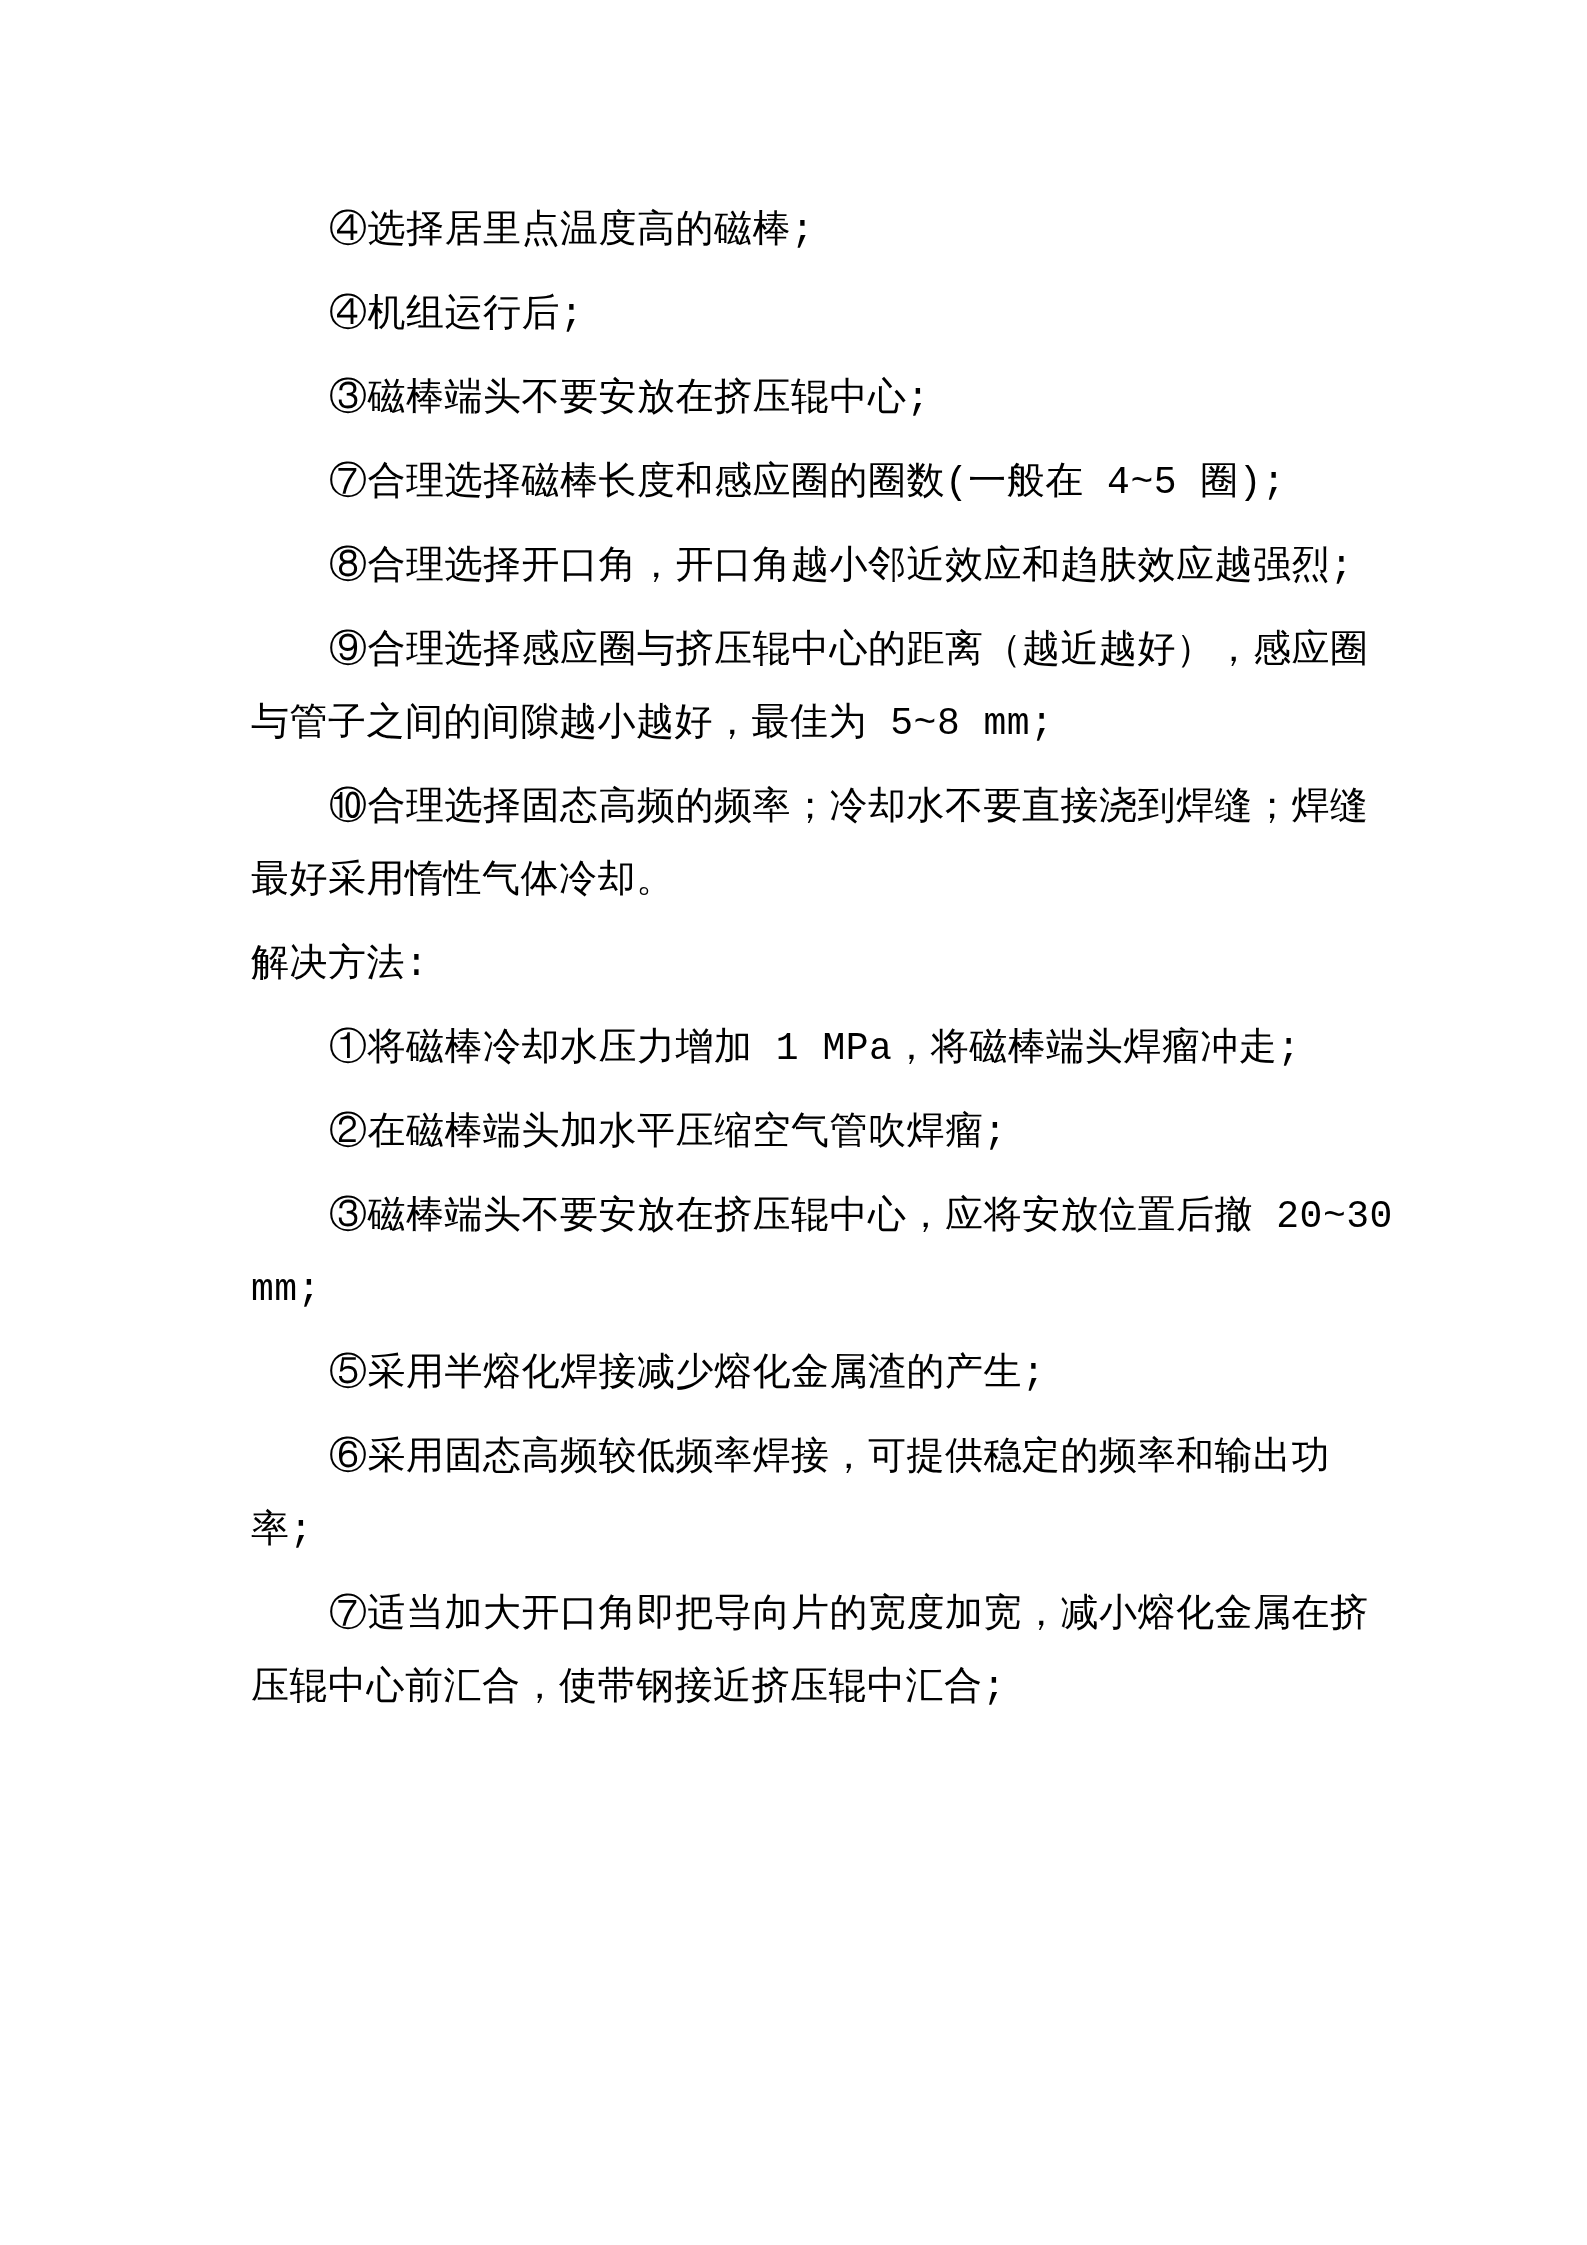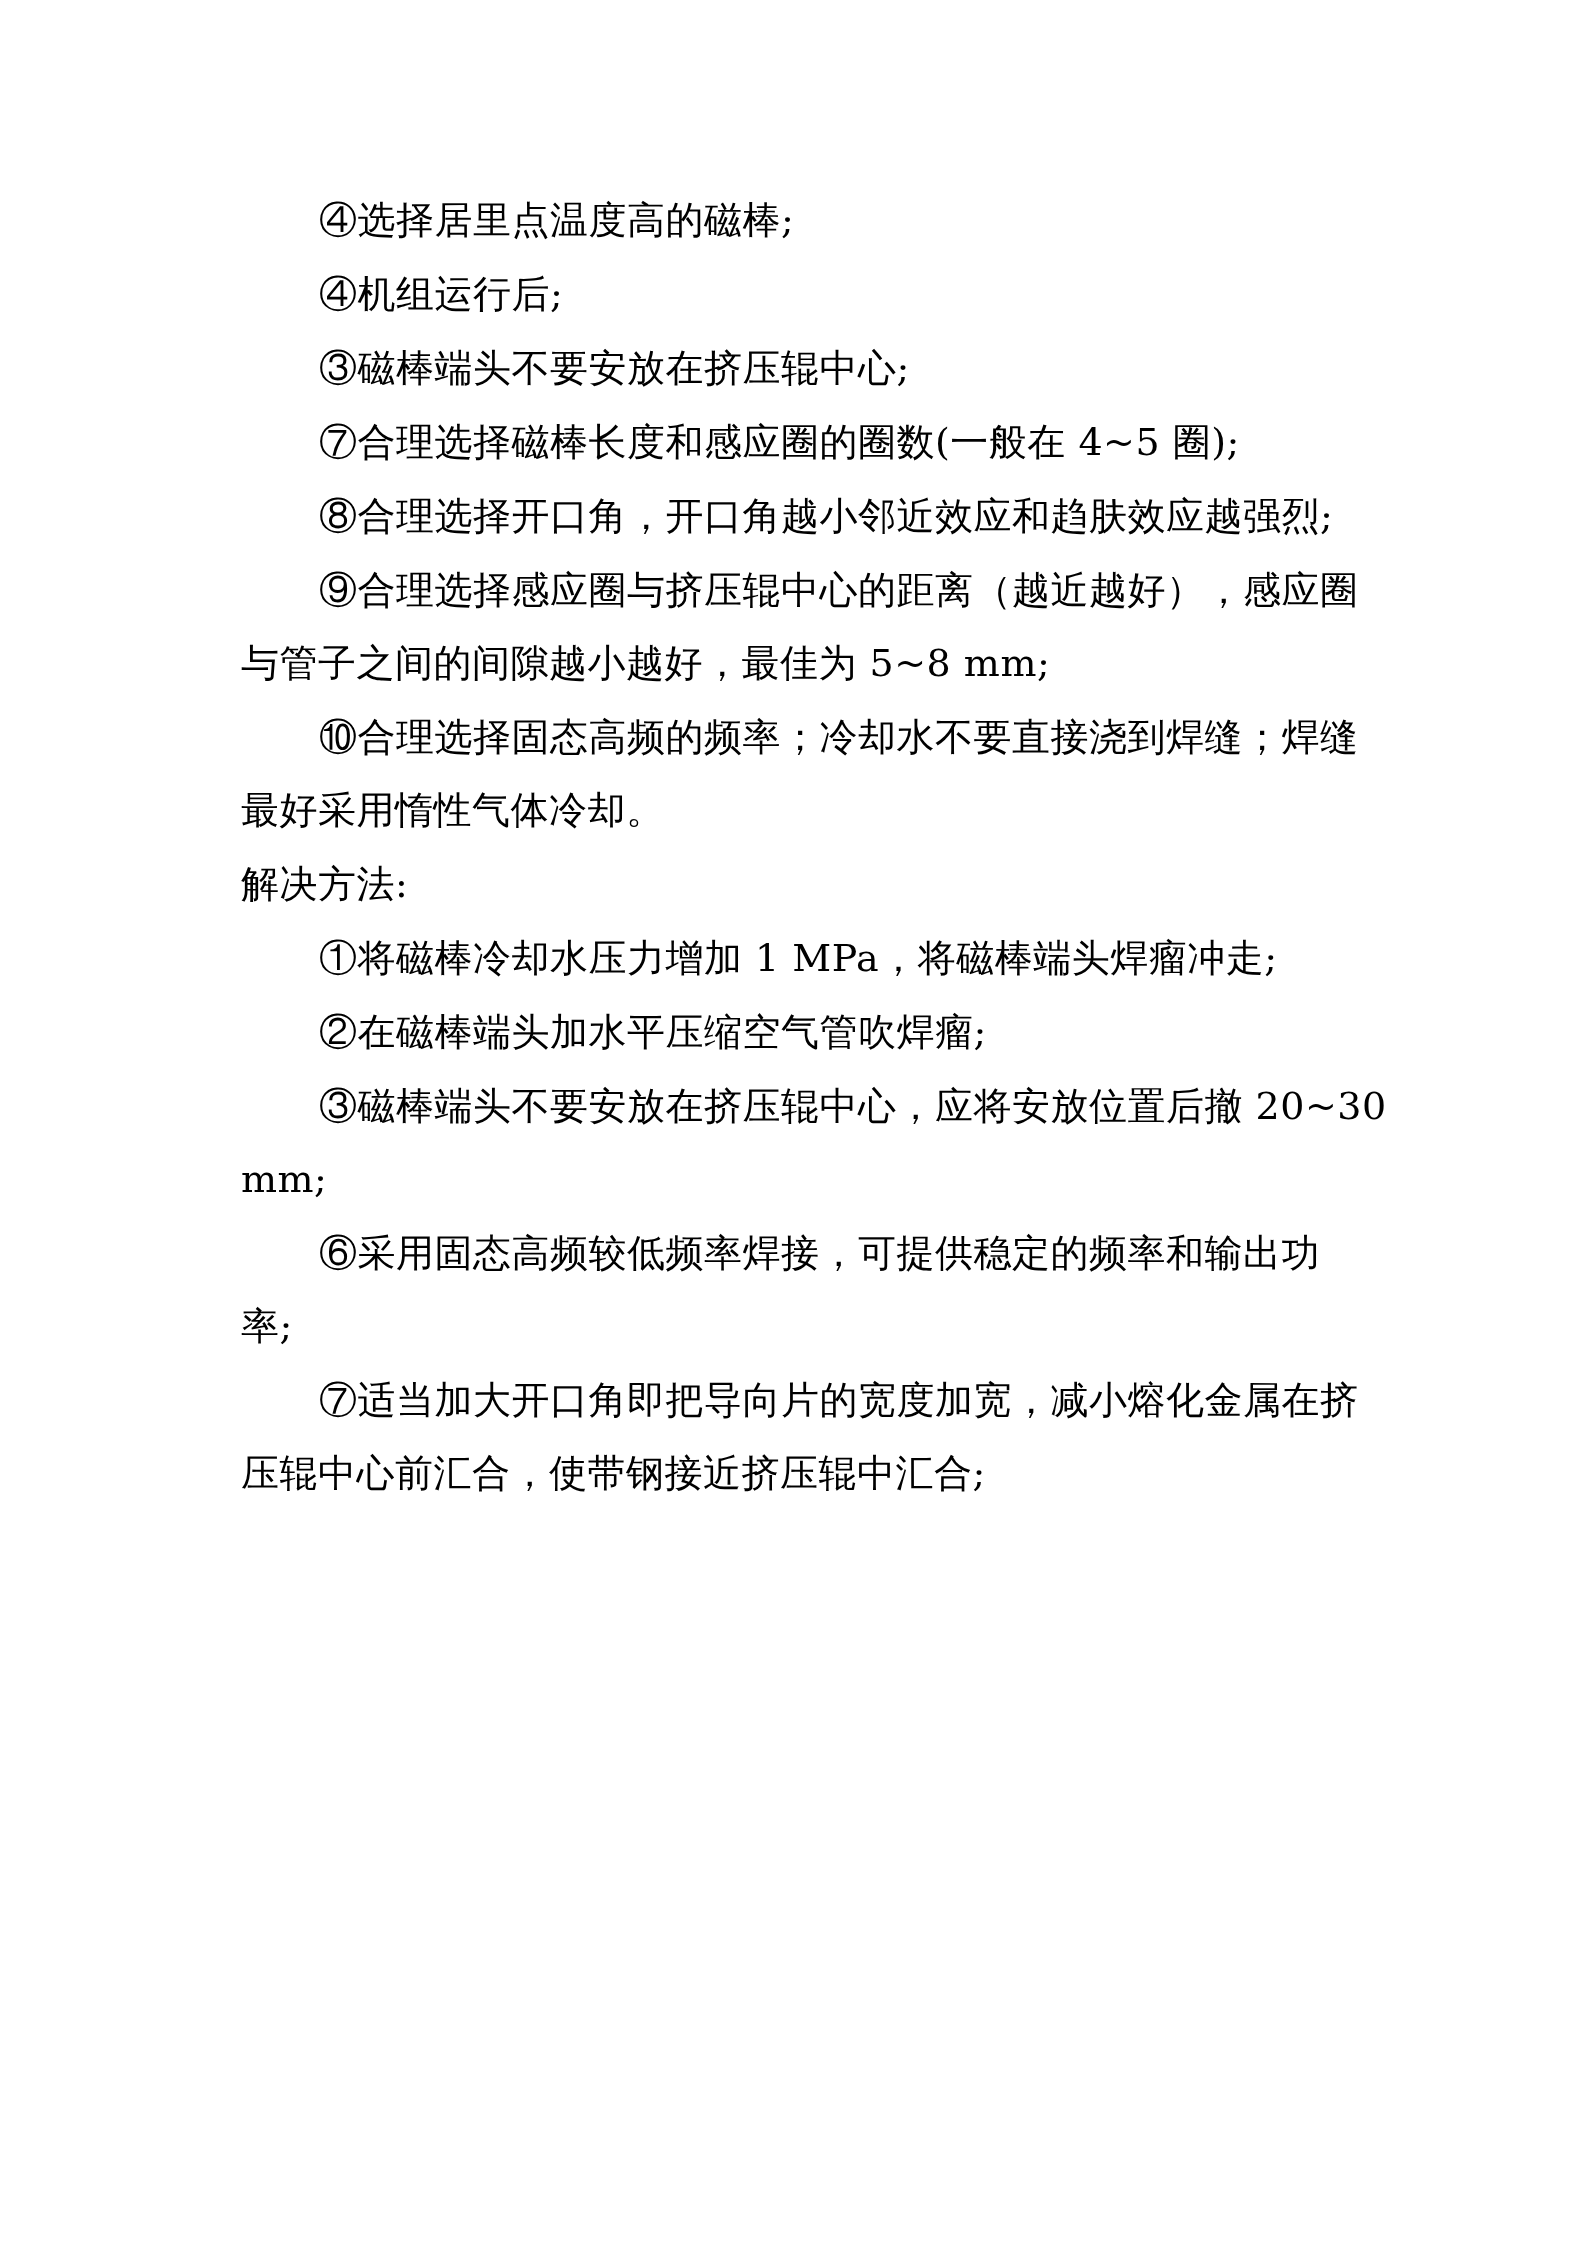--- a/index.html
+++ b/index.html
@@ -16,22 +16,23 @@
     font-family: "DejaVu Serif", "Liberation Serif", serif;
     color: #000000;
   }
   .text-block {
     position: absolute;
     top: 183px;
     left: 240px;
     width: 1190px;
   }
   .paragraph {
-    margin: 1px;
+    margin: 11px;
     padding: 0;
+    font-family: Liberation Mono, monospace;
   }
   .line {
     font-size: 38px;
     line-height: 73px;
     height: 73px;
     white-space: nowrap;
     letter-spacing: 0.5px;
   }
   .paragraph.indent .line.first {
     padding-left: 78px;
@@ -73,20 +74,23 @@
         <div class="line first">①将磁棒冷却水压力增加 1 MPa，将磁棒端头焊瘤冲走;</div>
       </div>
       <div class="paragraph indent">
         <div class="line first">②在磁棒端头加水平压缩空气管吹焊瘤;</div>
       </div>
       <div class="paragraph indent">
         <div class="line first">③磁棒端头不要安放在挤压辊中心，应将安放位置后撤 20~30</div>
         <div class="line">mm;</div>
       </div>
       <div class="paragraph indent">
+        <div class="line first">⑤采用半熔化焊接减少熔化金属渣的产生;</div>
+      </div>
+      <div class="paragraph indent">
         <div class="line first">⑥采用固态高频较低频率焊接，可提供稳定的频率和输出功</div>
         <div class="line">率;</div>
       </div>
       <div class="paragraph indent">
         <div class="line first">⑦适当加大开口角即把导向片的宽度加宽，减小熔化金属在挤</div>
         <div class="line">压辊中心前汇合，使带钢接近挤压辊中汇合;</div>
       </div>
     </div>
 </div>
 

